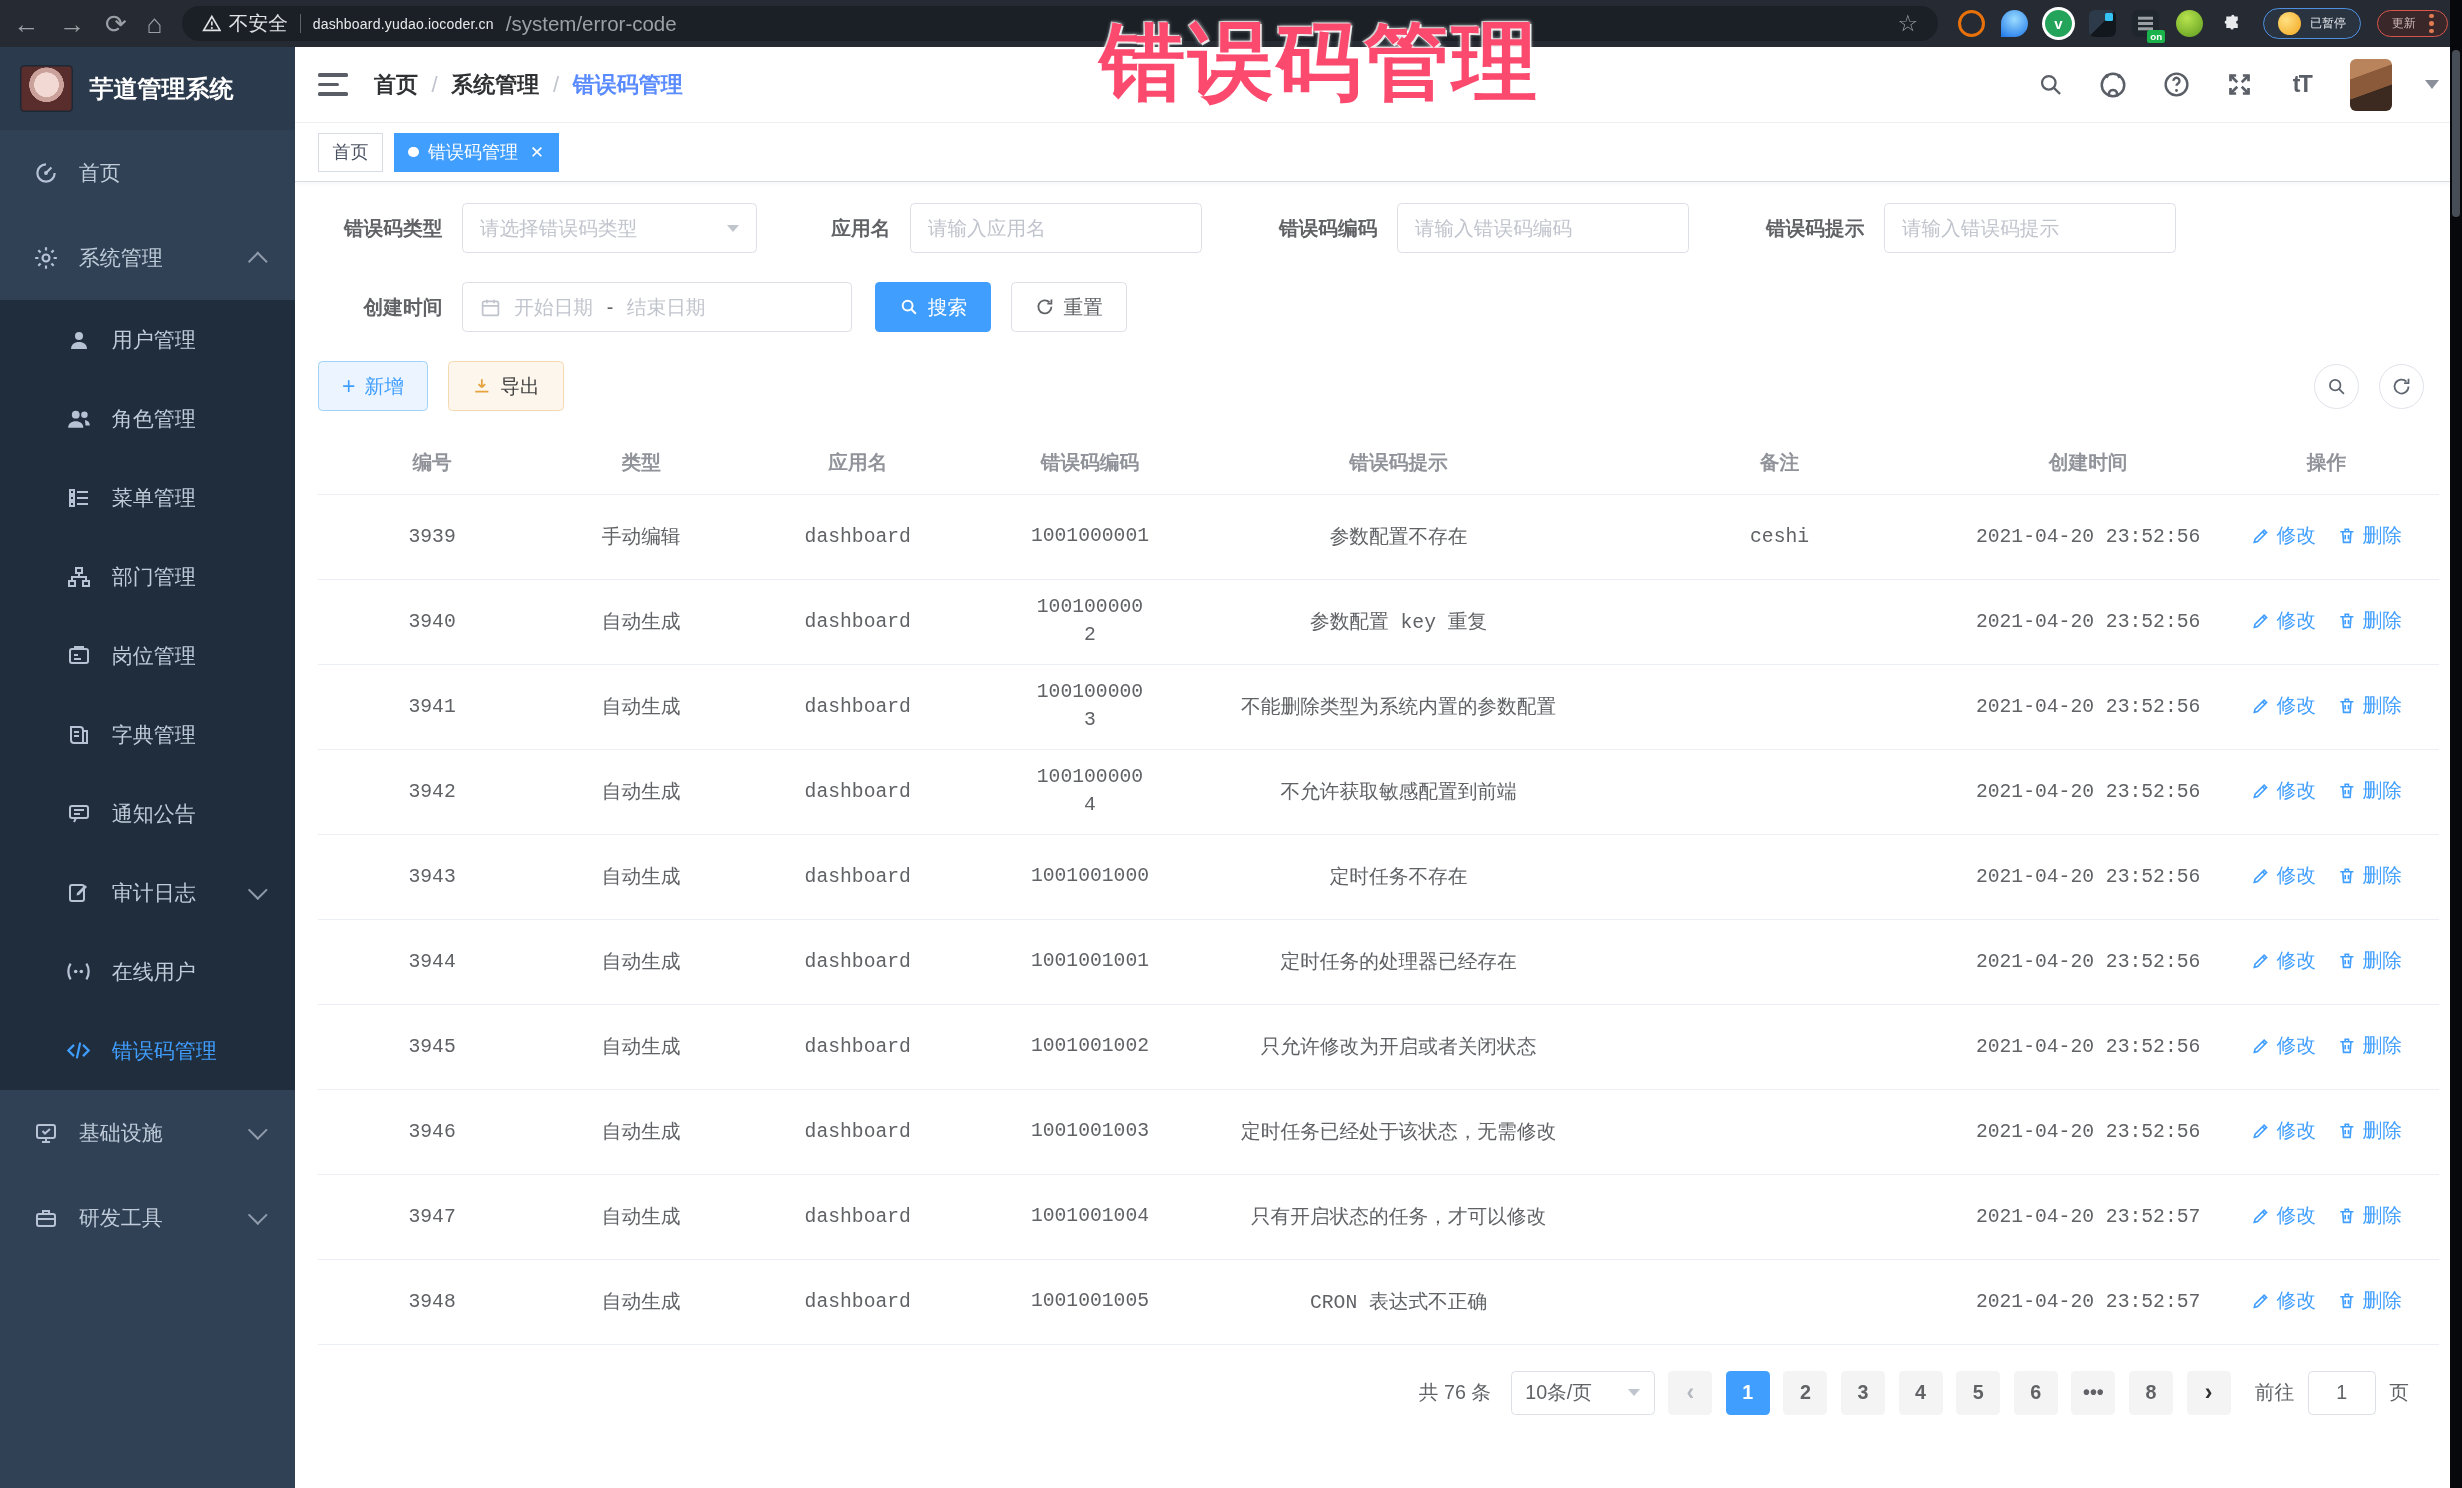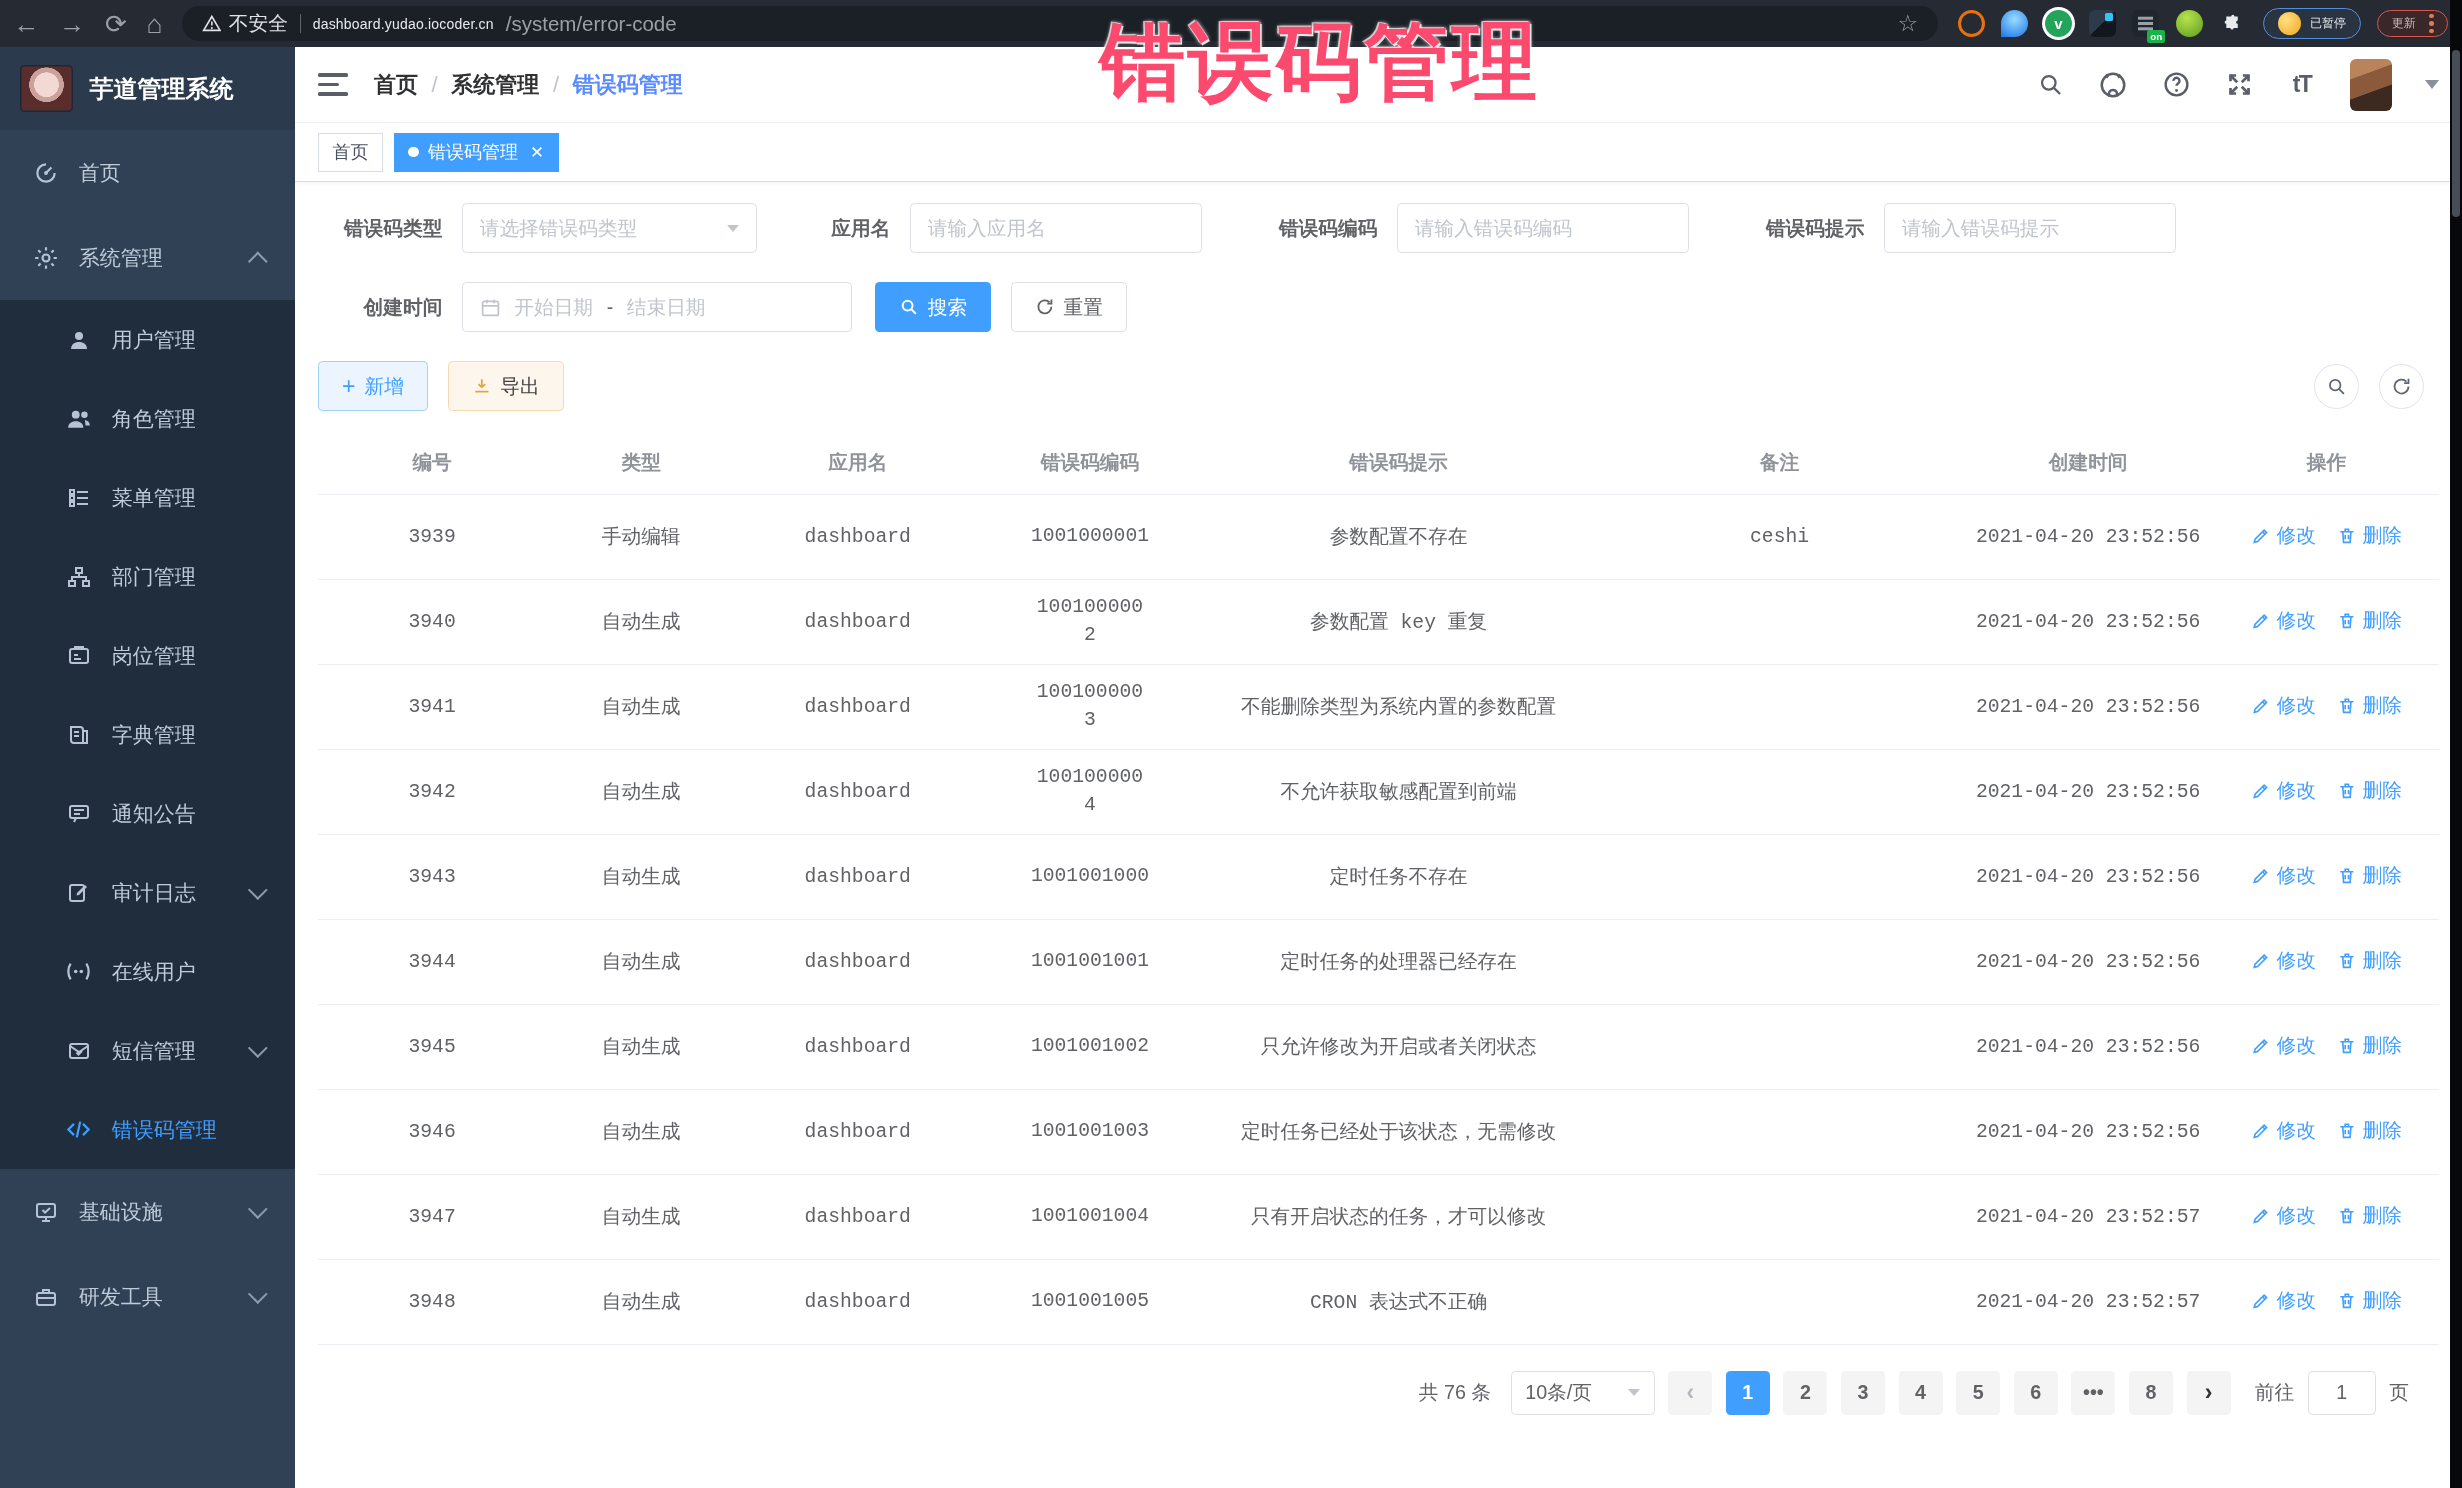--- a/index.html
+++ b/index.html
@@ -288,30 +288,20 @@
         <li class="l2">
           <span class="mi">
             <svg width="27" height="27" viewBox="0 0 24 24" fill="none" stroke="currentColor" stroke-width="2">
               <path d="M5 5c-2.7 4-2.7 10 0 14M19 5c2.7 4 2.7 10 0 14"></path>
               <circle cx="9.5" cy="12" r="1.6" fill="currentColor" stroke="none"></circle>
               <circle cx="14.5" cy="12" r="1.6" fill="currentColor" stroke="none"></circle>
             </svg>
           </span>
           <span class="lbl">在线用户</span>
         </li>
-        <li class="l2">
-          <span class="mi">
-            <svg width="24" height="24" viewBox="0 0 24 24" fill="none" stroke="currentColor" stroke-width="2">
-              <rect x="3" y="5" width="18" height="14" rx="2"></rect>
-              <path d="m3 7 9 6 9-6M9.5 13.5l2 2 3.5-3.5"></path>
-            </svg>
-          </span>
-          <span class="lbl">短信管理</span>
-          <span class="chev down"></span>
-        </li>
         <li class="l2 active">
           <span class="mi">
             <svg width="27" height="27" viewBox="0 0 24 24" fill="none" stroke="currentColor" stroke-width="2">
               <path d="m8 7-5 5 5 5M16 7l5 5-5 5M13.5 5l-3 14"></path>
             </svg>
           </span>
           <span class="lbl">错误码管理</span>
         </li>
         <li class="l1">
           <span class="mi">

